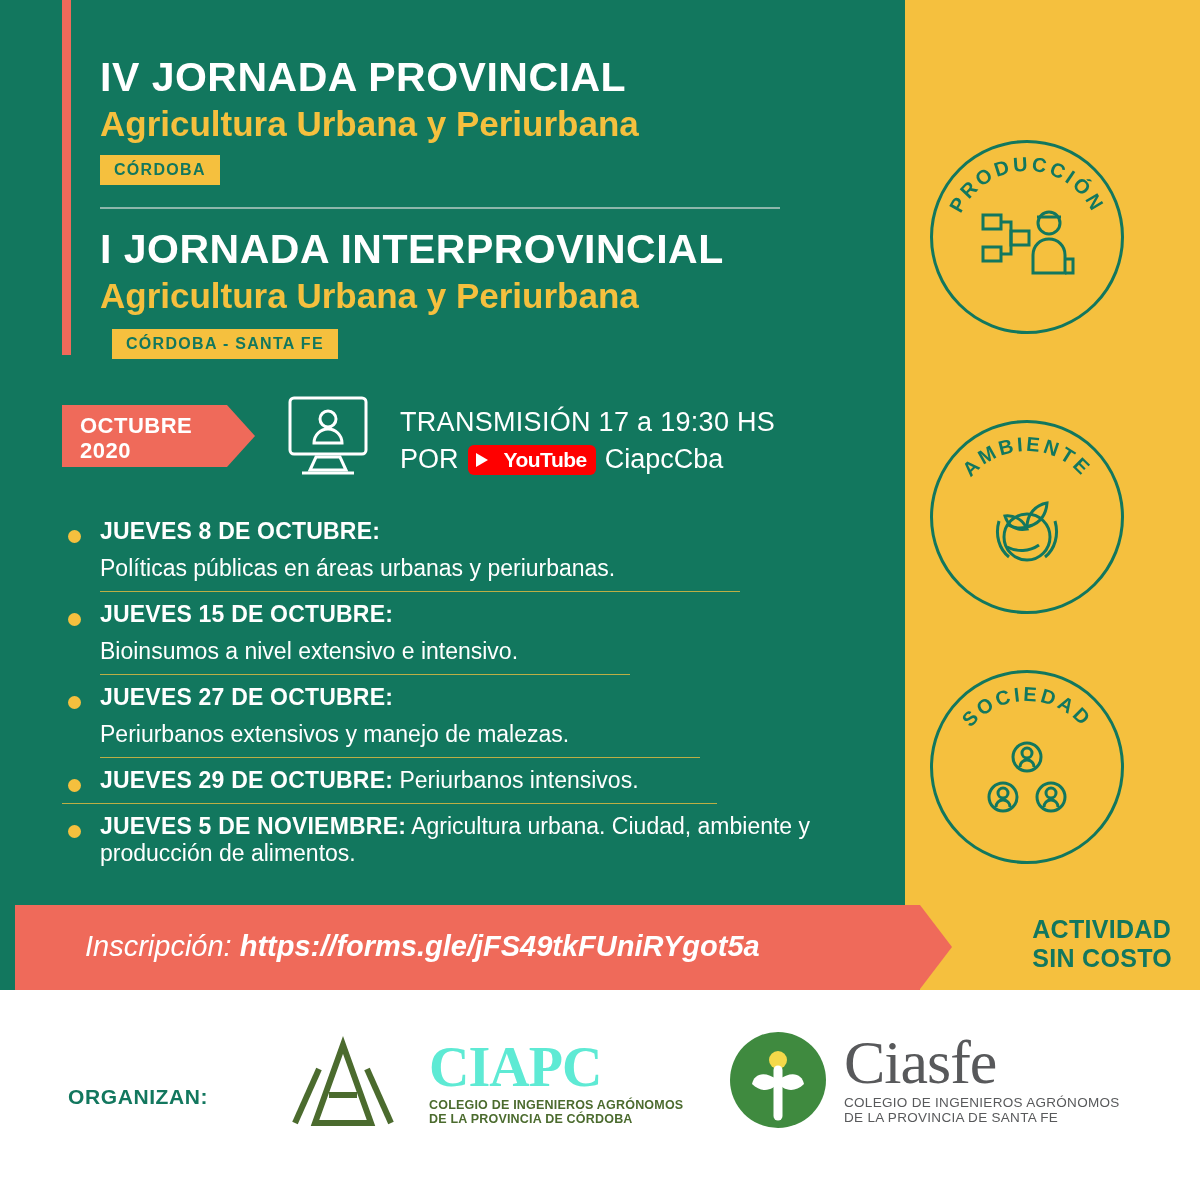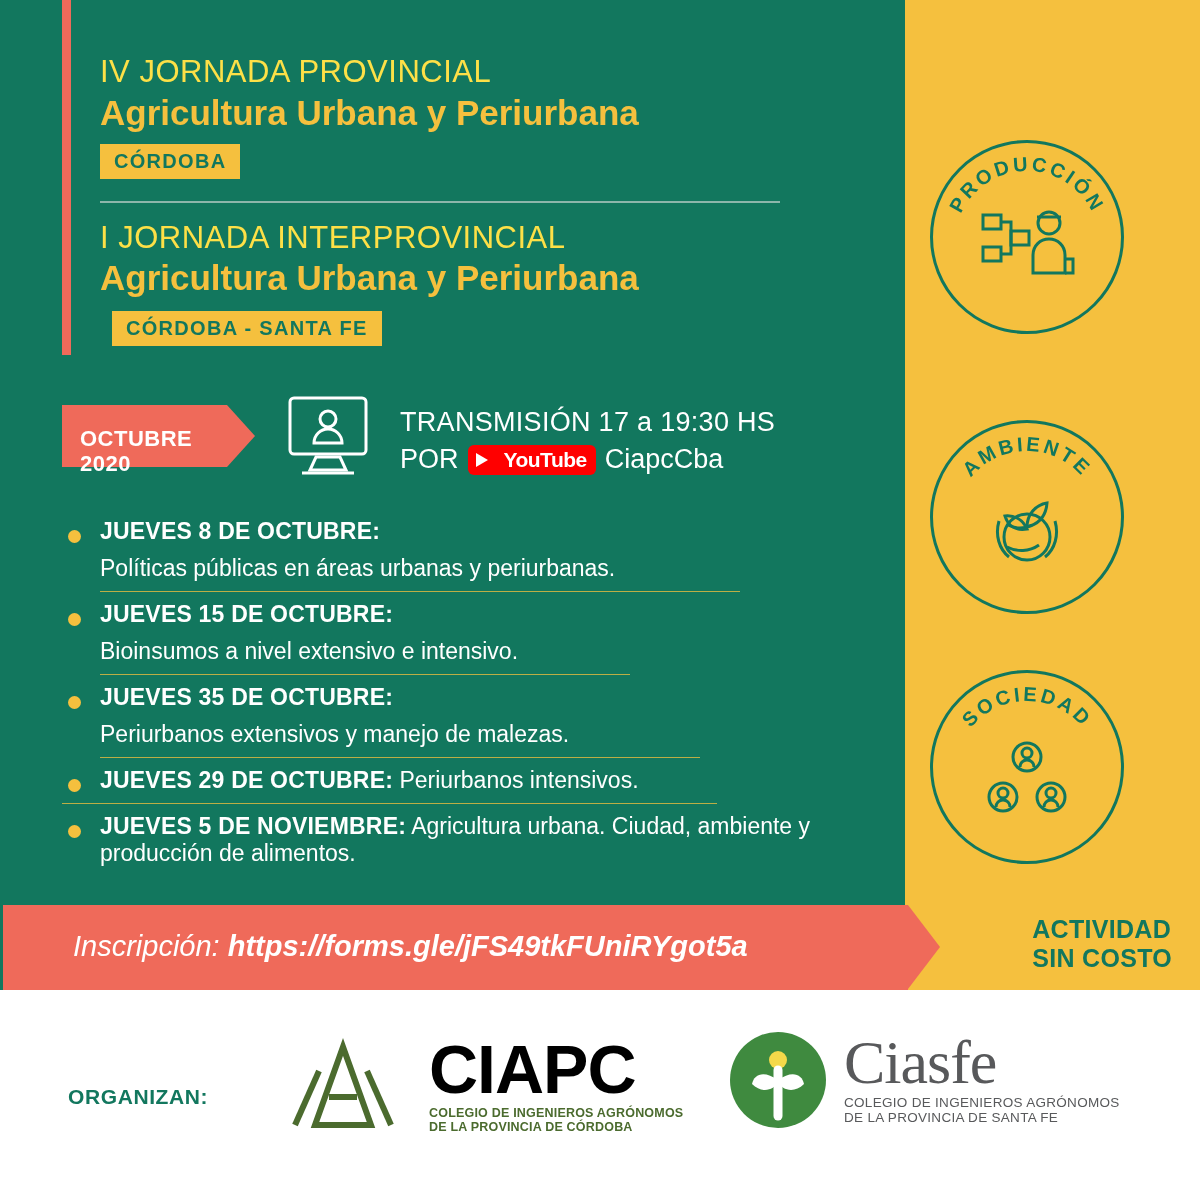--- a/index.html
+++ b/index.html
@@ -41,38 +41,38 @@
   }
 
   
   .titles {
     position: absolute;
     left: 100px;
     top: 55px;
     width: 790px;
   }
   .t-main {
-    font-size: 31px;
-    font-weight: normal;
-    color: #fde047;
+    font-size: 41px;
+    font-weight: bold;
+    color: #ffffff;
     letter-spacing: 0.5px;
     line-height: 1.12;
   }
   .t-sub {
     font-size: 35px;
     font-weight: bold;
     color: #f5c03e;
     line-height: 1.2;
     margin-top: 2px;
   }
   .t-chip {
     display: inline-block;
     background: #f5c03e;
     color: #12775e;
-    font-size: 20px;
+    font-size: 16px;
     font-weight: bold;
     letter-spacing: 1.3px;
     padding: 6px 14px 6px 14px;
     margin-top: 10px;
   }
   .divider-line {
     width: 680px;
     height: 2px;
     background: #cfd8d4;
     opacity: .65;
@@ -91,21 +91,21 @@
     position: absolute;
     left: 62px;
     top: 405px;
     width: 165px;
     height: 62px;
     background: #ef6a5a;
     color: #ffffff;
     font-weight: bold;
     font-size: 22px;
     line-height: 1.12;
-    padding: 22px 0 0 18px;
+    padding: 9px 0 0 18px;
     box-sizing: border-box;
     letter-spacing: .5px;
   }
   .date-flag:after {
     content: "";
     position: absolute;
     left: 165px;
     top: 0;
     width: 0;
     height: 0;
@@ -202,21 +202,21 @@
     margin-top: 9px;
   }
   .rule-w1 { width: 640px; }
   .rule-w2 { width: 530px; }
   .rule-w3 { width: 600px; }
   .rule-w4 { width: 655px; margin-left: -38px; }
 
   
   .insc-strip {
     position: absolute;
-    left: 3px;
+    left: 15px;
     top: 905px;
     width: 905px;
     height: 85px;
     background: #ef6a5a;
   }
   .insc-strip:after {
     content: "";
     position: absolute;
     left: 905px;
     top: 0;
@@ -302,25 +302,26 @@
   .ciapc-logo {
     position: absolute;
     left: 285px;
     top: 1035px;
     display: flex;
     align-items: center;
     gap: 14px;
   }
   .ciapc-mark { width: 130px; height: 95px; }
   .ciapc-text .big {
-    font-size: 68px;
-    font-weight: bold;
-    color: #000000;
+    font-size: 56px;
+    font-weight: bold;
+    color: #5eead4;
     letter-spacing: -1px;
     line-height: 1;
+    font-family: Liberation Serif, serif;
   }
   .ciapc-text .small1 {
     font-size: 12.5px;
     font-weight: bold;
     color: #4b6b2e;
     letter-spacing: .2px;
     margin-top: 3px;
   }
   .ciapc-text .small2 {
     font-size: 12.5px;
@@ -411,21 +412,21 @@
 
     <div class="sch-item">
       <span class="dot"></span>
       <div class="sch-day">JUEVES 15 DE OCTUBRE:</div>
       <div class="sch-desc">Bioinsumos a nivel extensivo e intensivo.</div>
       <div class="sch-rule rule-w2"></div>
     </div>
 
     <div class="sch-item">
       <span class="dot"></span>
-      <div class="sch-day">JUEVES 35 DE OCTUBRE:</div>
+      <div class="sch-day">JUEVES 27 DE OCTUBRE:</div>
       <div class="sch-desc">Periurbanos extensivos y manejo de malezas.</div>
       <div class="sch-rule rule-w3"></div>
     </div>
 
     <div class="sch-item inline">
       <span class="dot"></span>
       <span class="sch-day">JUEVES 29 DE OCTUBRE:</span><span class="sch-desc"> Periurbanos intensivos.</span>
       <div class="sch-rule rule-w4"></div>
     </div>
 

